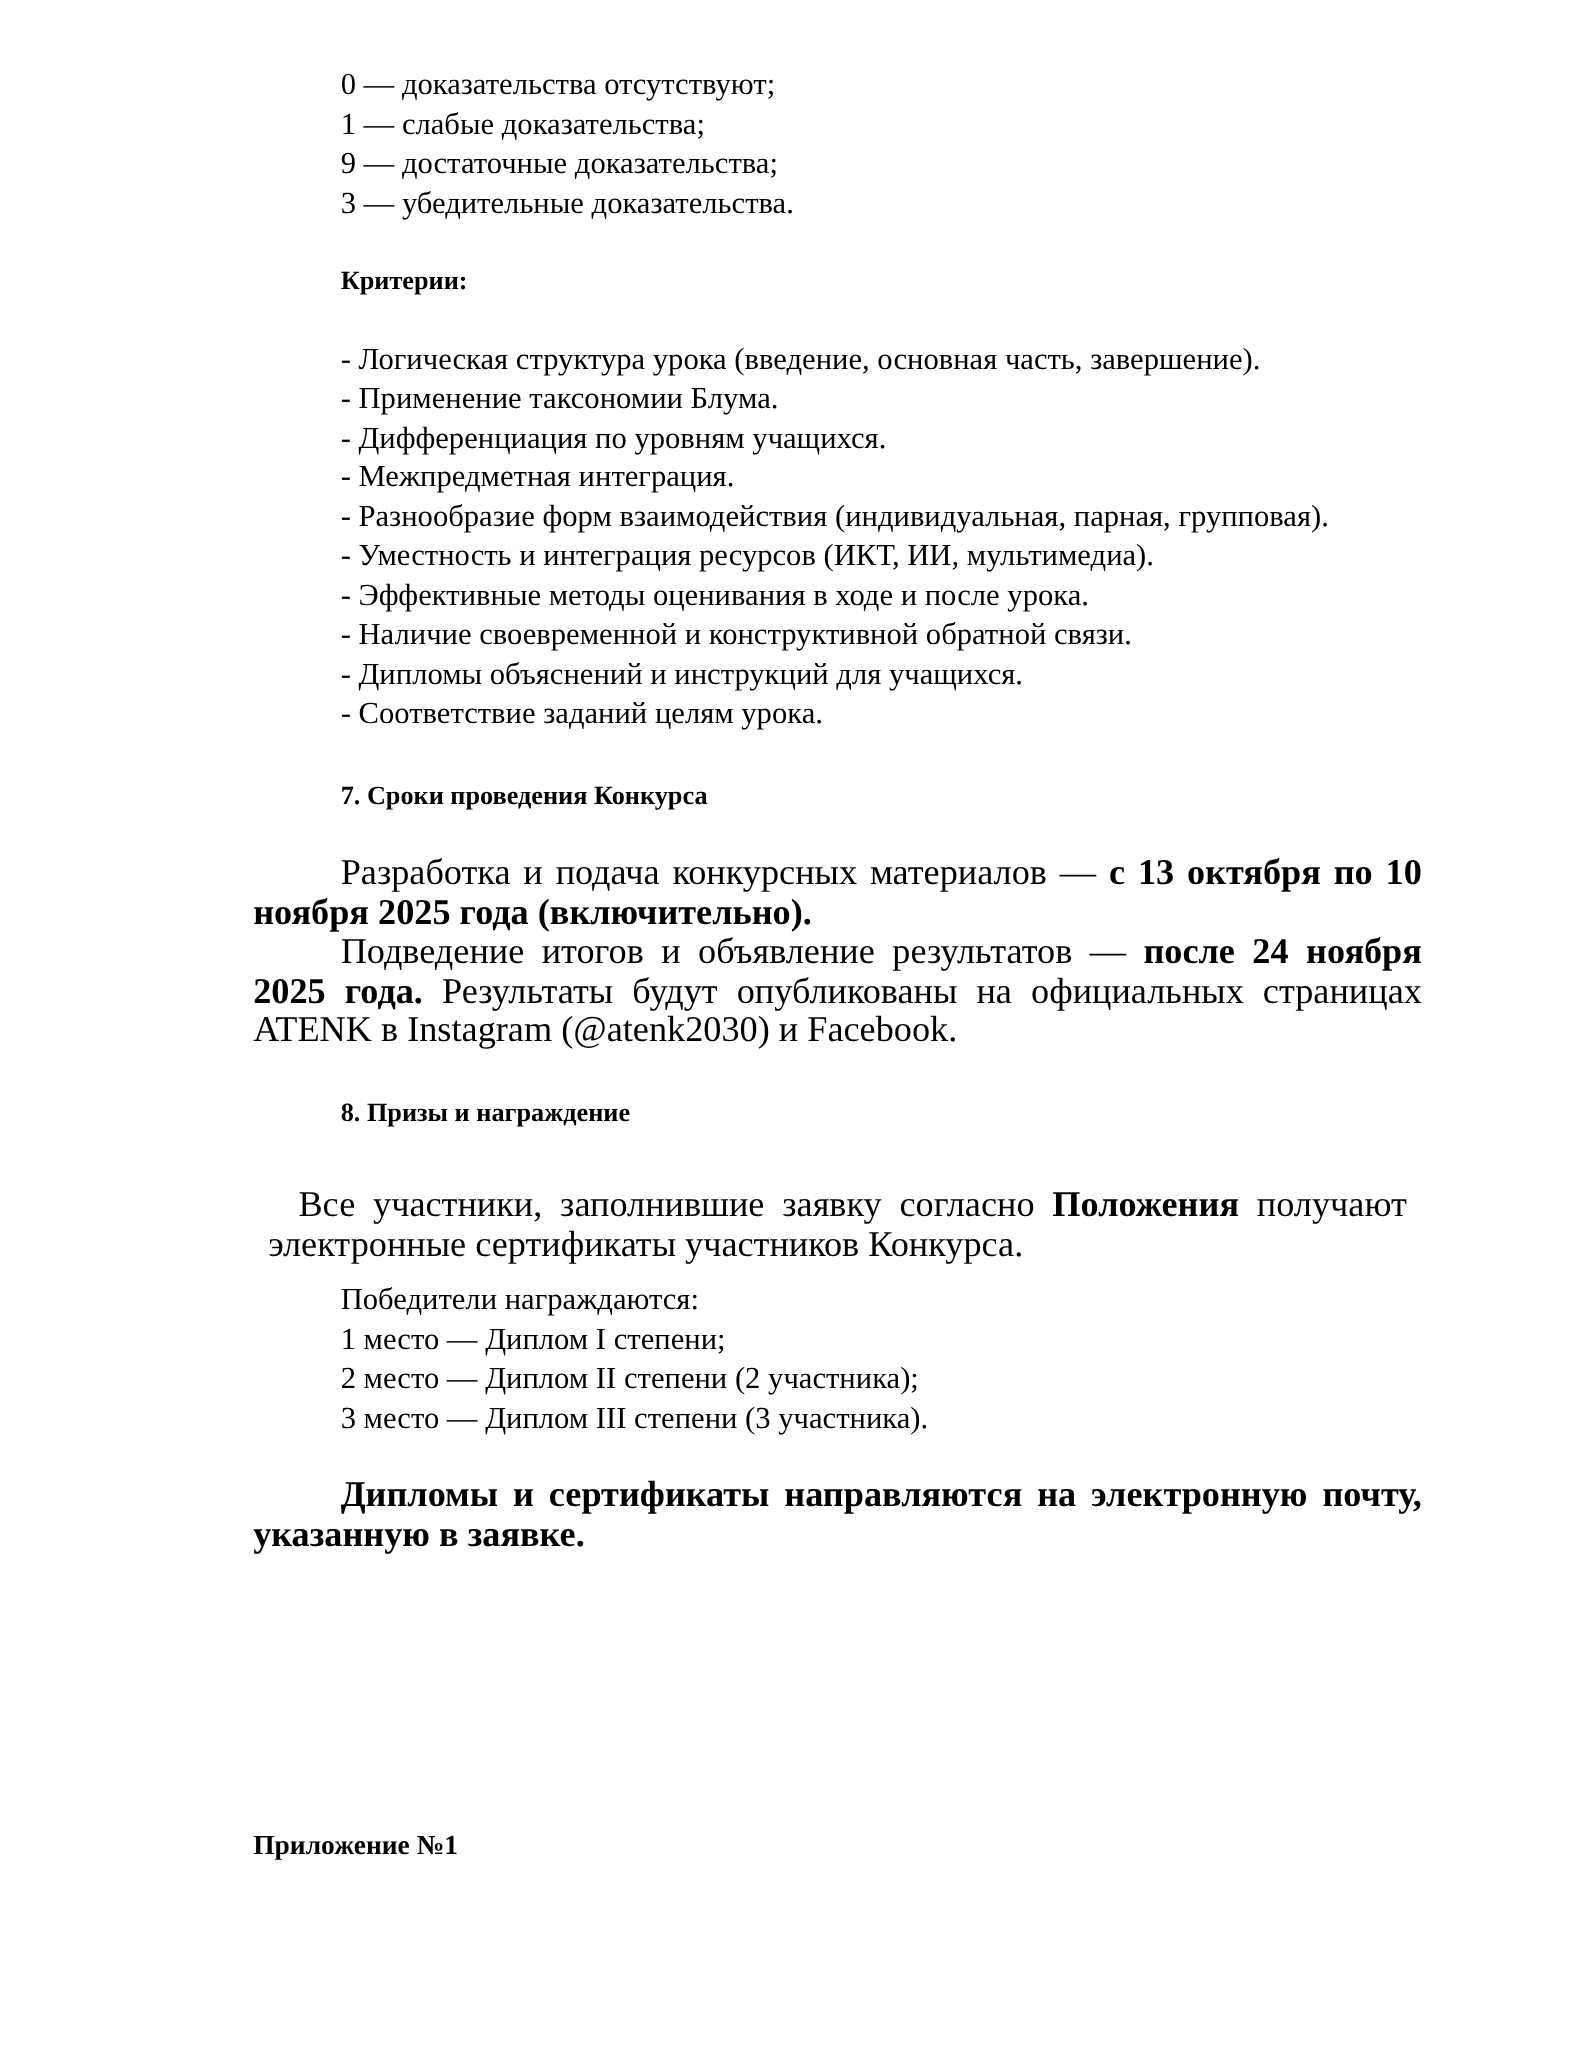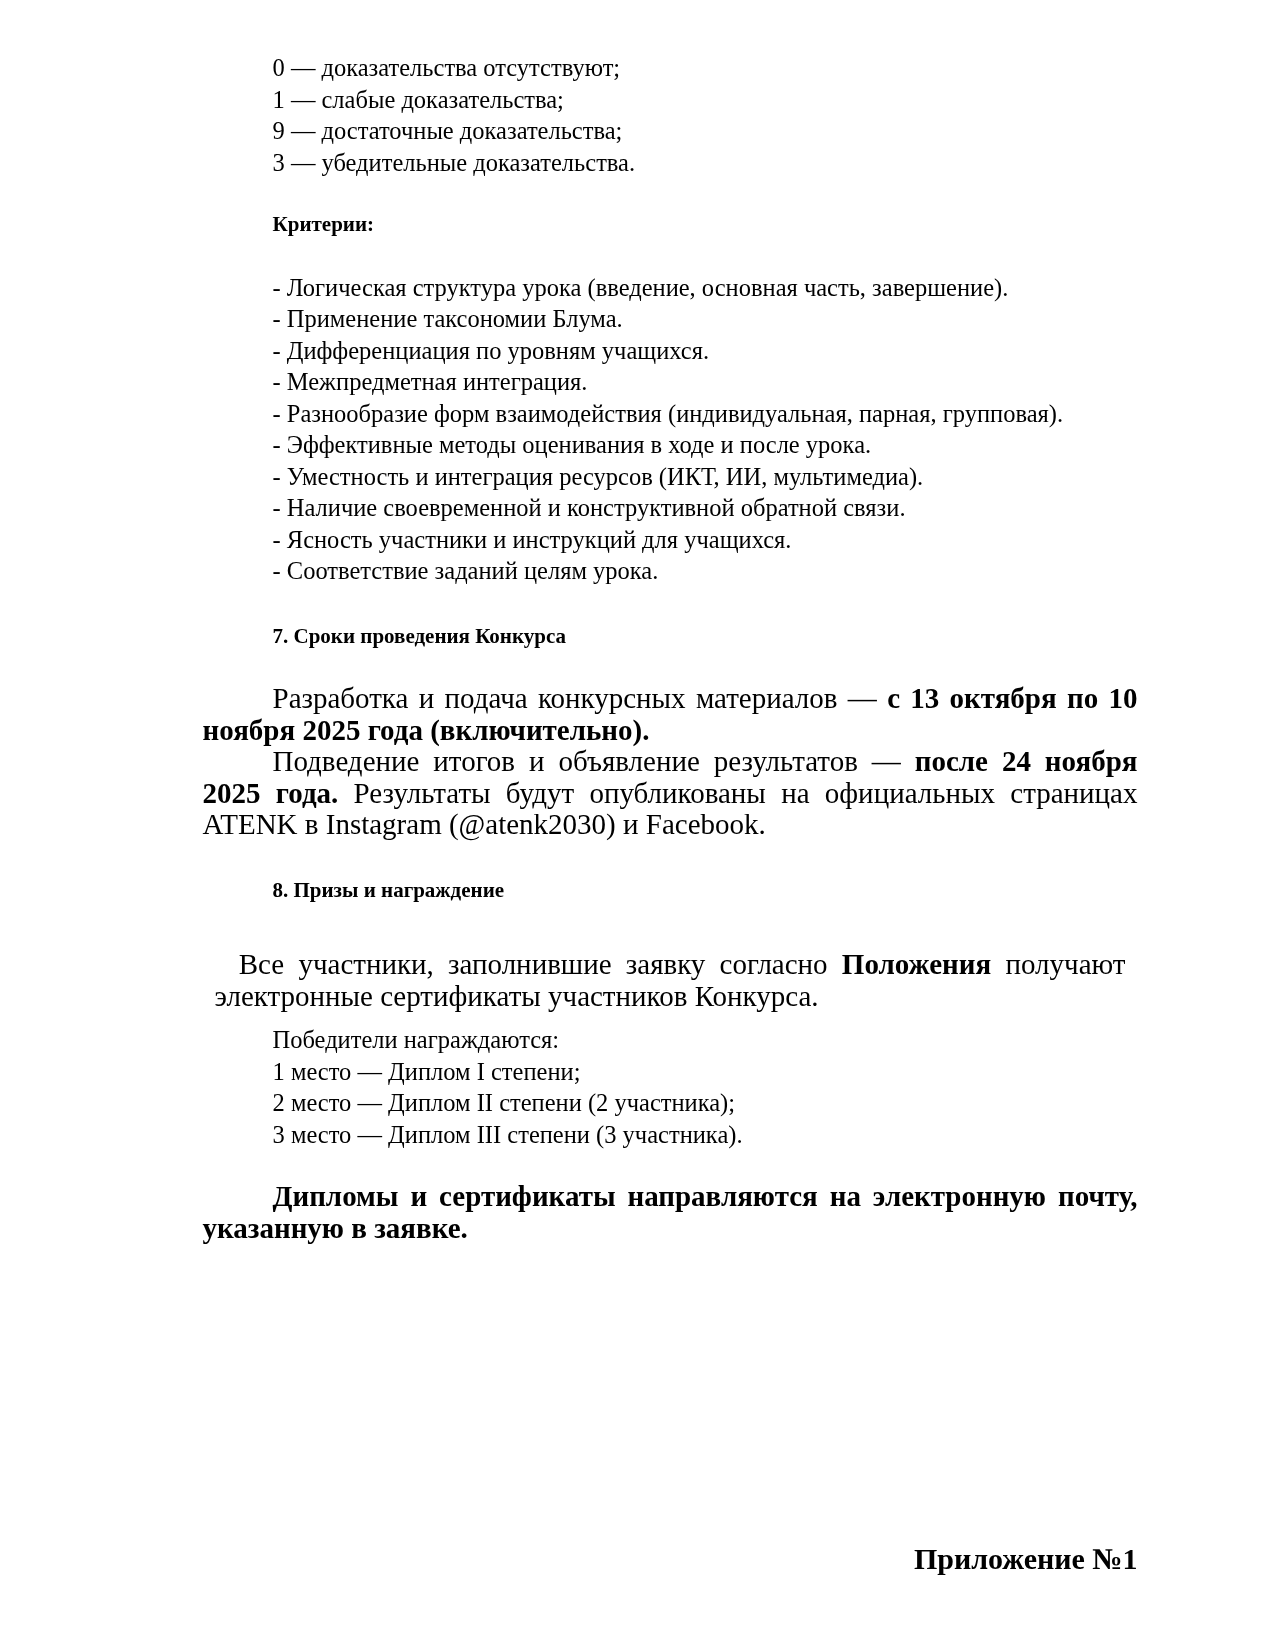--- a/index.html
+++ b/index.html
@@ -66,24 +66,23 @@
   }
   .para b {
     font-weight: bold;
   }
   .spacer-md { height: 31px; }
   .spacer-lg { height: 34px; }
 
   .footer {
     position: absolute;
     left: 140px;
-    top: 1543px;
+    top: 1460px;
     width: 935px;
-    text-align: right;
-    font-size: 30px;
+    font-size: 22px;
     line-height: 31.5px;
     font-weight: bold;
   }
 </style>
 </head>
 <body>
 
 <div class="page">
 
   <div class="content">
@@ -100,24 +99,24 @@
     <div class="heading">Критерии:</div>
 
     <div class="spacer-md"></div>
 
     <div>
       <div class="line criteria-line">- Логическая структура урока (введение, основная часть, завершение).</div>
       <div class="line criteria-line">- Применение таксономии Блума.</div>
       <div class="line criteria-line">- Дифференциация по уровням учащихся.</div>
       <div class="line criteria-line">- Межпредметная интеграция.</div>
       <div class="line criteria-line">- Разнообразие форм взаимодействия (индивидуальная, парная, групповая).</div>
+      <div class="line criteria-line">- Уместность и интеграция ресурсов (ИКТ, ИИ, мультимедиа).</div>
       <div class="line criteria-line">- Эффективные методы оценивания в ходе и после урока.</div>
-      <div class="line criteria-line">- Уместность и интеграция ресурсов (ИКТ, ИИ, мультимедиа).</div>
       <div class="line criteria-line">- Наличие своевременной и конструктивной обратной связи.</div>
-      <div class="line criteria-line">- Ясность участники и инструкций для учащихся.</div>
+      <div class="line criteria-line">- Дипломы объяснений и инструкций для учащихся.</div>
       <div class="line criteria-line">- Соответствие заданий целям урока.</div>
     </div>
 
     <div class="spacer-lg"></div>
 
     <div class="heading">7. Сроки проведения Конкурса</div>
 
     <div class="spacer-md"></div>
 
     <p class="para" style="margin:0;">

